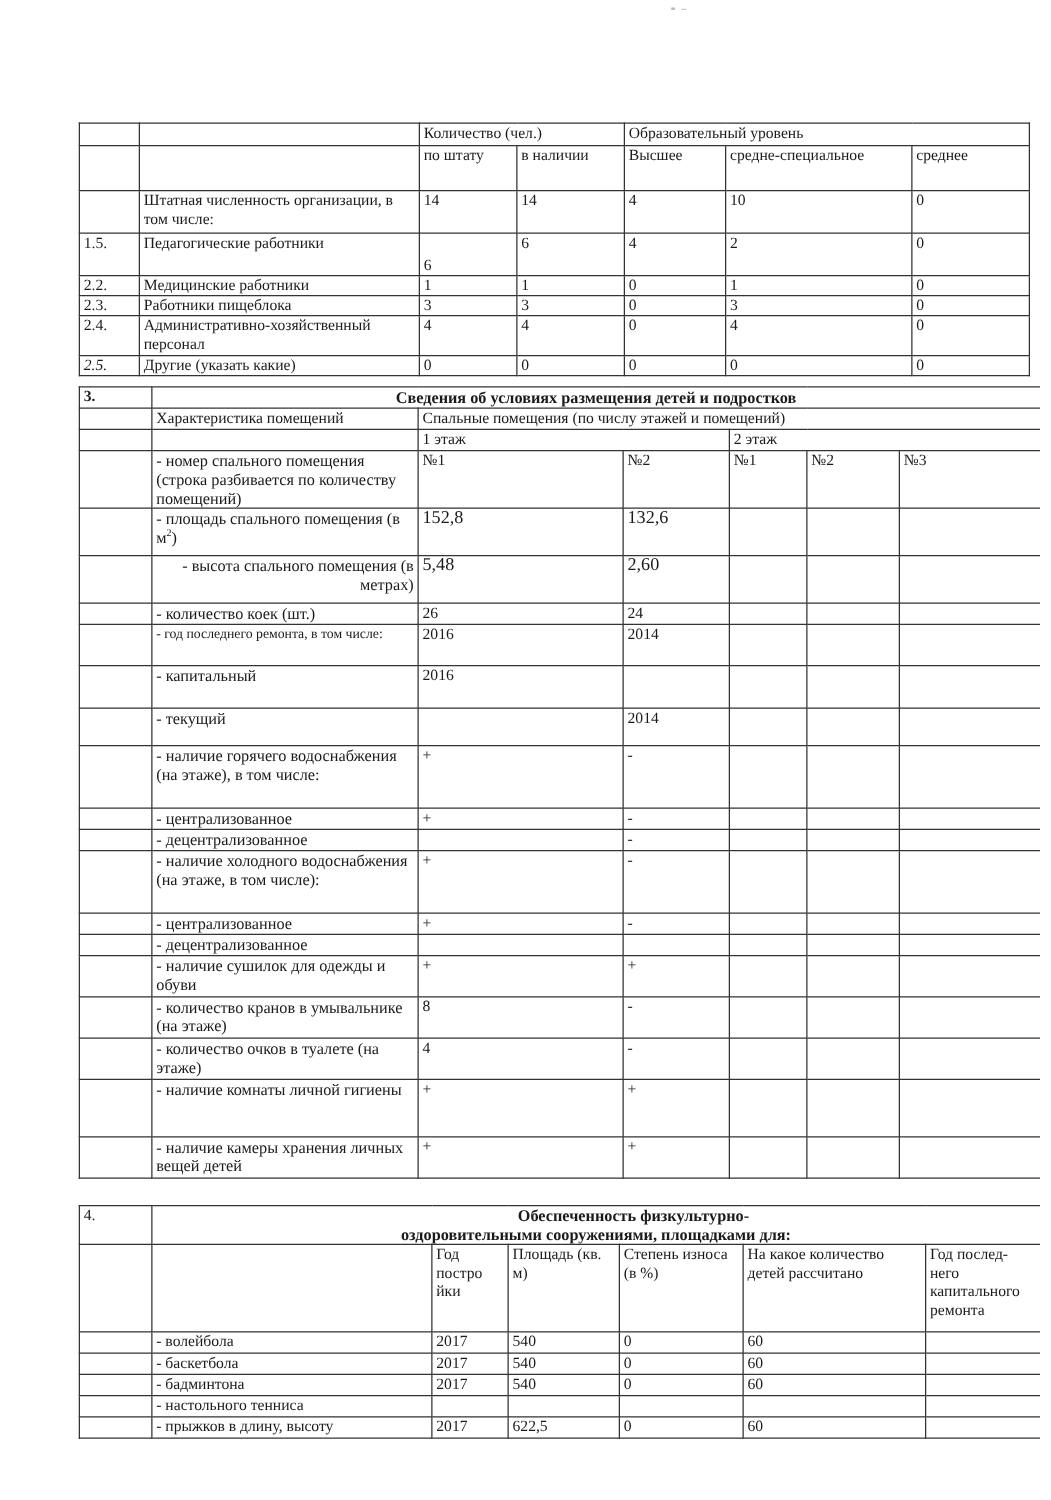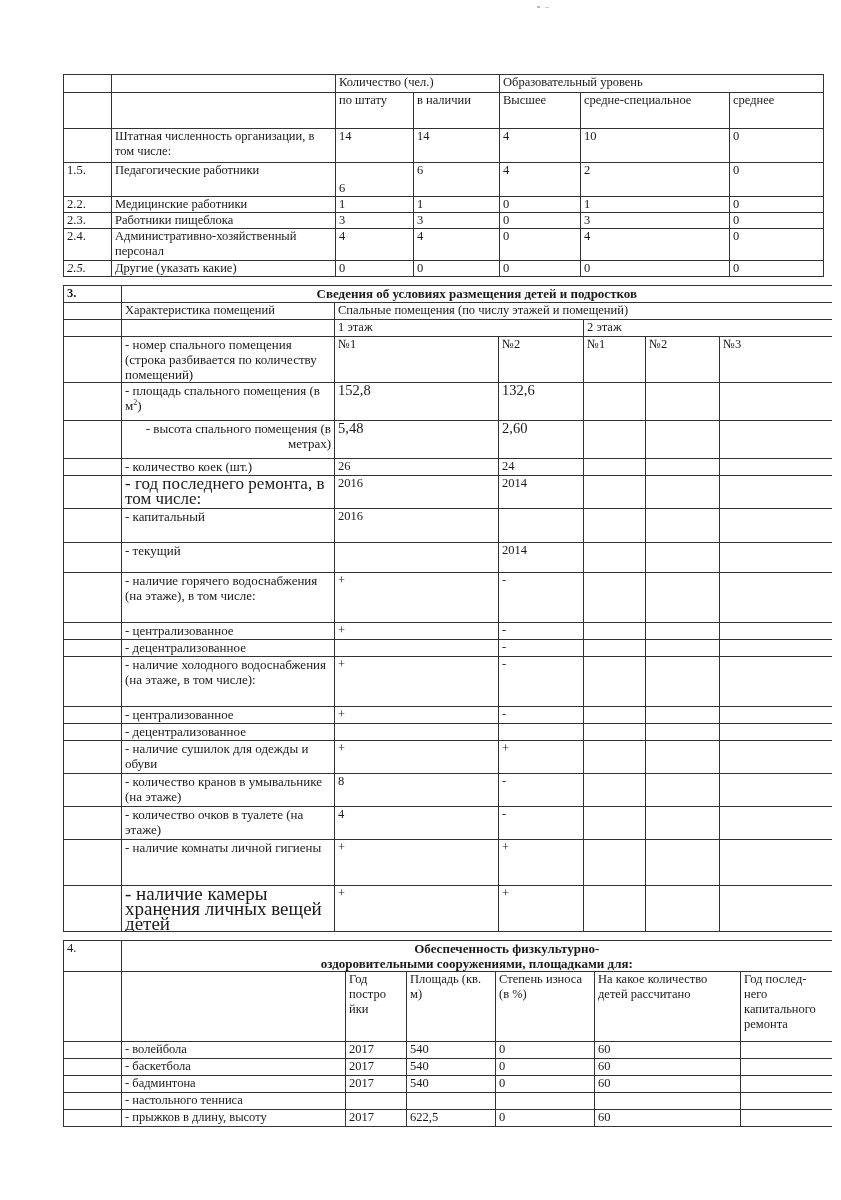--- a/index.html
+++ b/index.html
@@ -2,21 +2,21 @@
 <html><head>
 <meta charset="utf-8">
 <style>
   html, body { margin: 0; padding: 0; background: #ffffff; }
   body { width: 841px; height: 1200px; position: relative; overflow: hidden;
          font-family: "Liberation Serif", "DejaVu Serif", serif; color: #1a1a1a; font-size: 12.5px; }
   .page { position: absolute; left: 0; top: 0; width: 841px; height: 1200px; }
   .speck { position: absolute; left: 537px; top: 6px; width: 3px; height: 2px; background: #bbb; }
   .speck2 { position: absolute; left: 545px; top: 7px; width: 4px; height: 1px; background: #ccc; }
 
-  table { position: absolute; border-collapse: collapse; table-layout: fixed; }
+  table { position: absolute; border-collapse: collapse; table-layout: fixed; margin-top: 24px; }
   td { border: 1px solid #333; padding: 0 3px; vertical-align: top; line-height: 15px; overflow: hidden; }
   td.big { font-size: 14.5px; }
 
   
   #t2 { left: 63px; top: 74px; width: 760px; }
   #t2 col.c0 { width: 48px; } #t2 col.c1 { width: 224px; } #t2 col.c2 { width: 78px; }
   #t2 col.c3 { width: 86px; } #t2 col.c4 { width: 81px; } #t2 col.c5 { width: 149px; } #t2 col.c6 { width: 94px; }
 
   
   #t3 { left: 63px; top: 285px; width: 768px; }
@@ -182,21 +182,21 @@
           <td></td>
           <td style="font-size: 13px;">- количество коек (шт.)</td>
           <td>26</td>
           <td>24</td>
           <td></td>
           <td></td>
           <td class="noright"></td>
         </tr>
         <tr style="height: 33px;">
           <td></td>
-          <td style="font-size: 17px;">- год последнего ремонта, в том числе:</td>
+          <td style="font-size: 11px;">- год последнего ремонта, в том числе:</td>
           <td>2016</td>
           <td>2014</td>
           <td></td>
           <td></td>
           <td class="noright"></td>
         </tr>
         <tr style="height: 34px;">
           <td></td>
           <td style="font-size: 13px;">- капитальный</td>
           <td>2016</td>
@@ -299,21 +299,21 @@
           <td></td>
           <td style="font-size: 13px;">- наличие комнаты личной гигиены</td>
           <td>+</td>
           <td>+</td>
           <td></td>
           <td></td>
           <td class="noright"></td>
         </tr>
         <tr style="height: 33px;">
           <td></td>
-          <td style="font-size: 19px;">- наличие камеры хранения личных вещей детей</td>
+          <td style="font-size: 13px;">- наличие камеры хранения личных вещей детей</td>
           <td>+</td>
           <td>+</td>
           <td></td>
           <td></td>
           <td class="noright"></td>
         </tr>
       </tbody>
   </table>
 
   <table id="t4">

